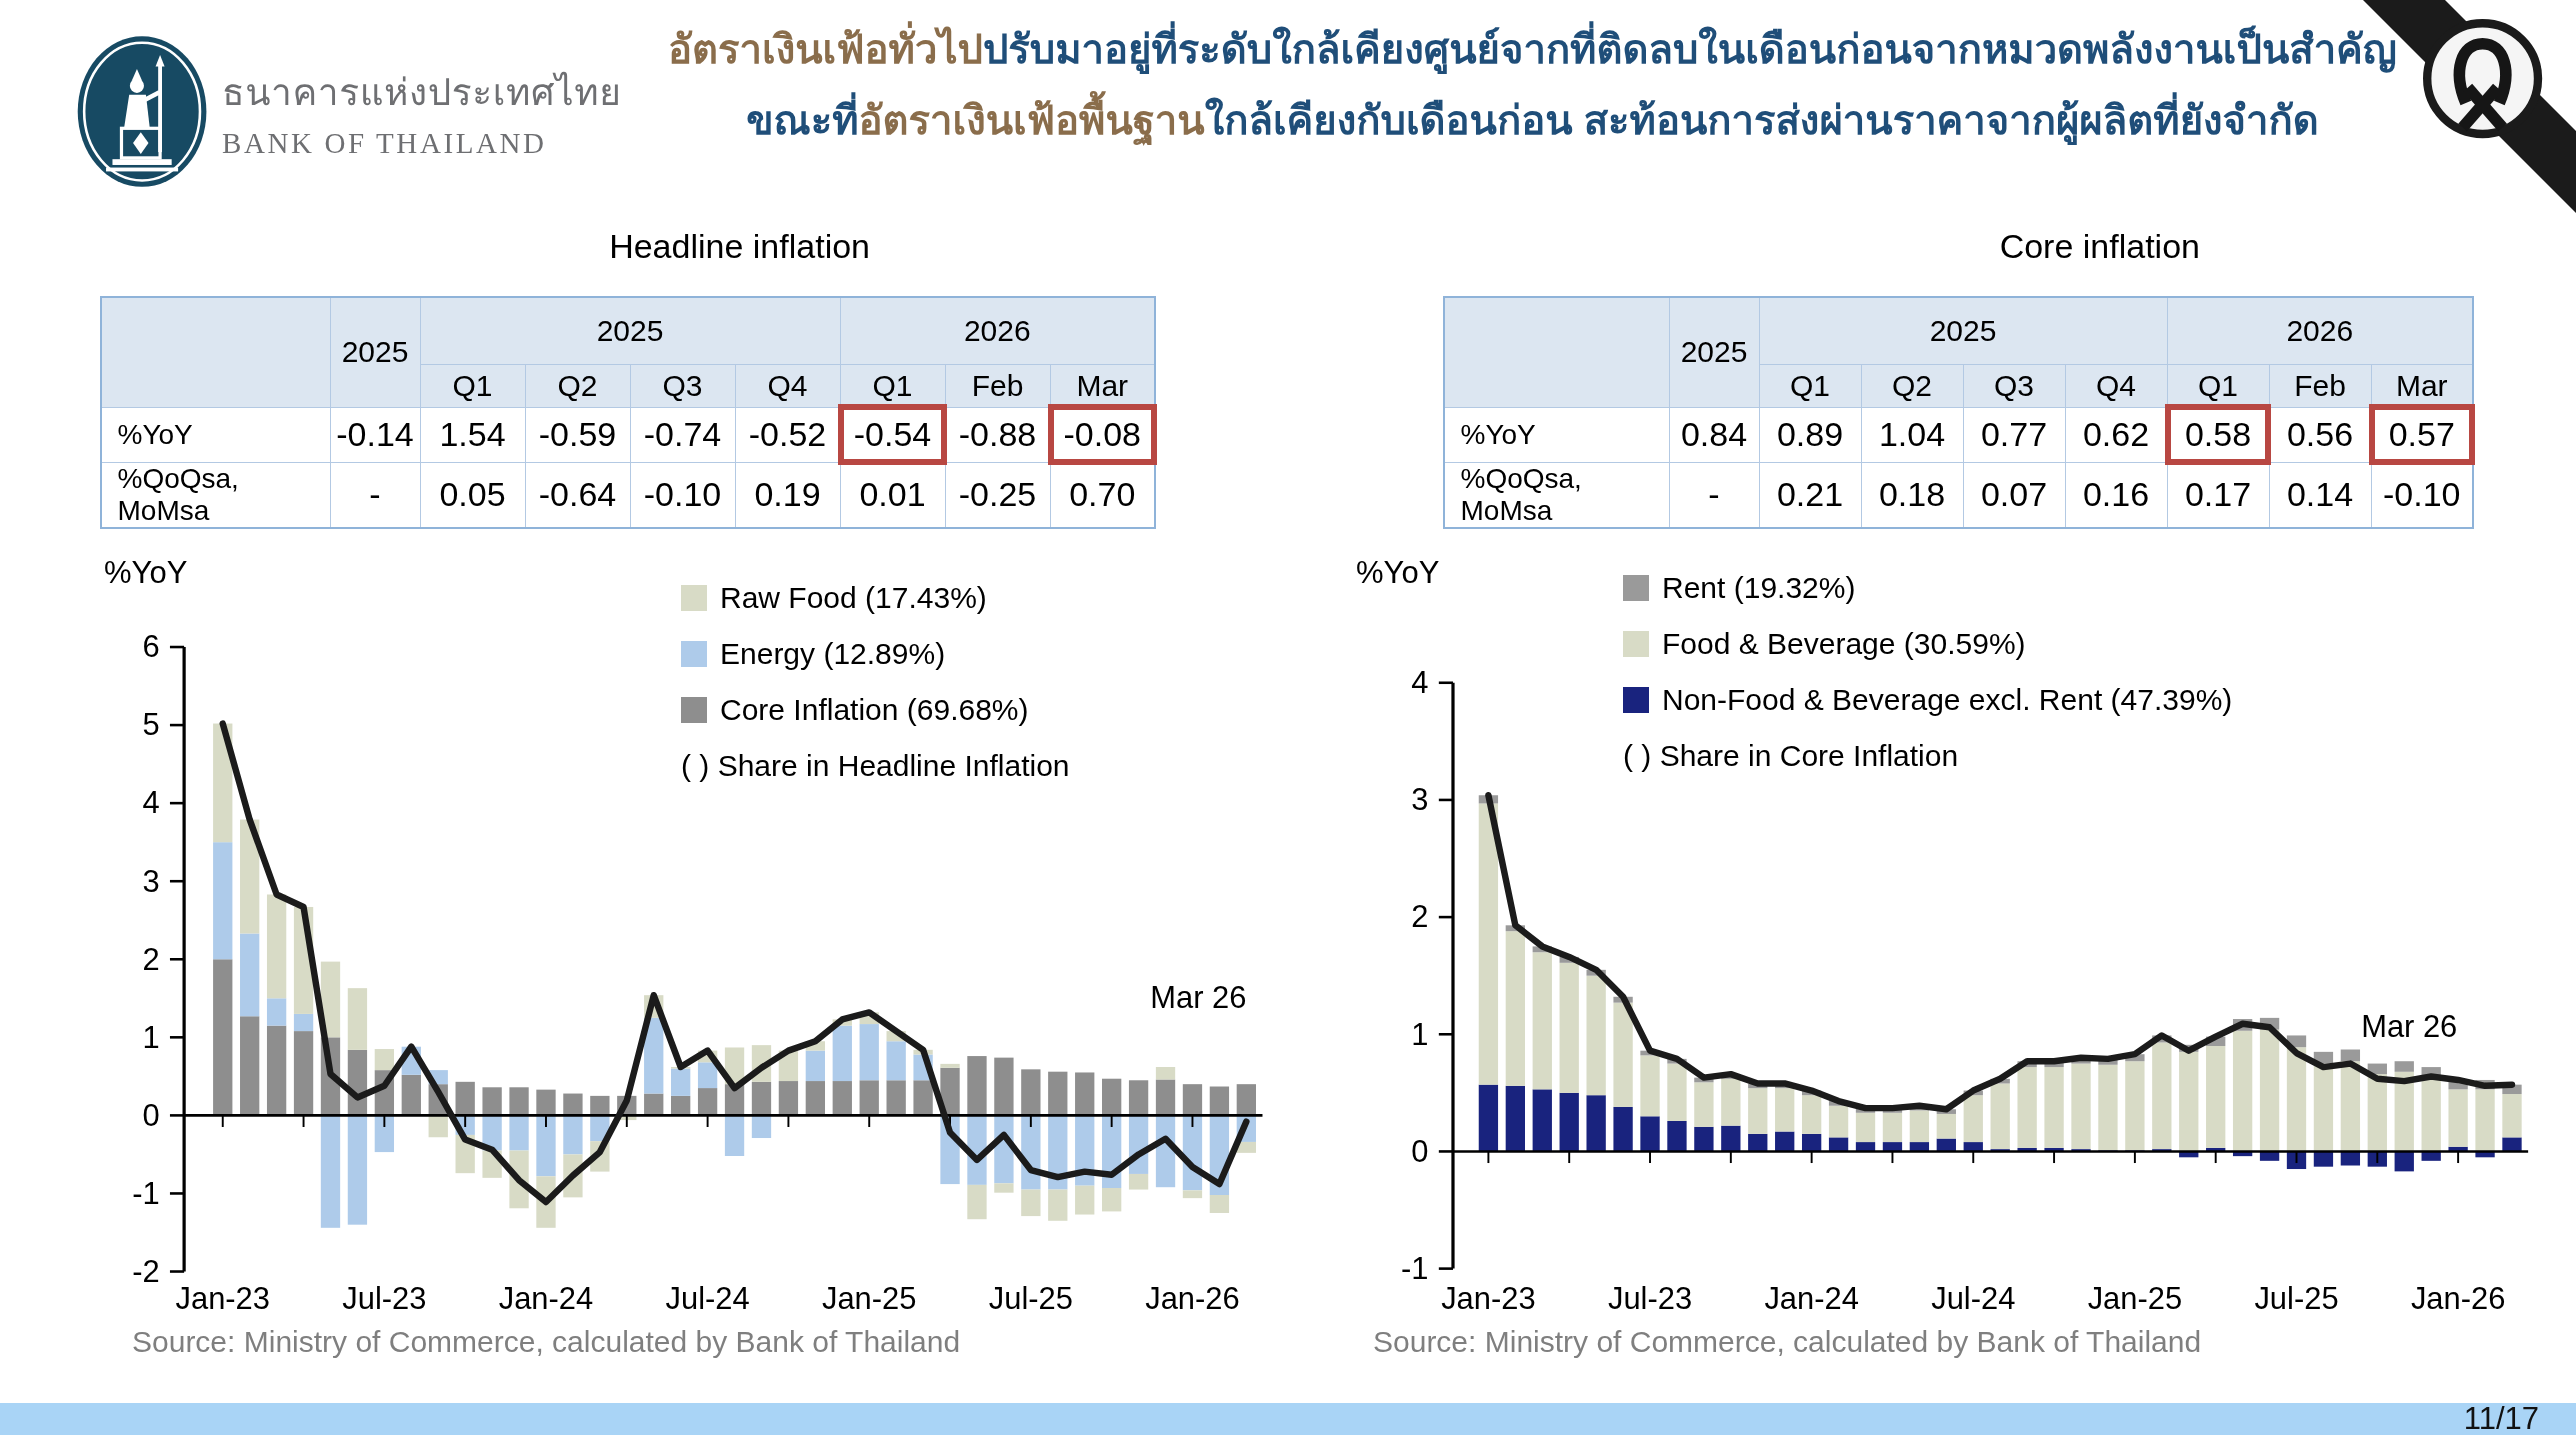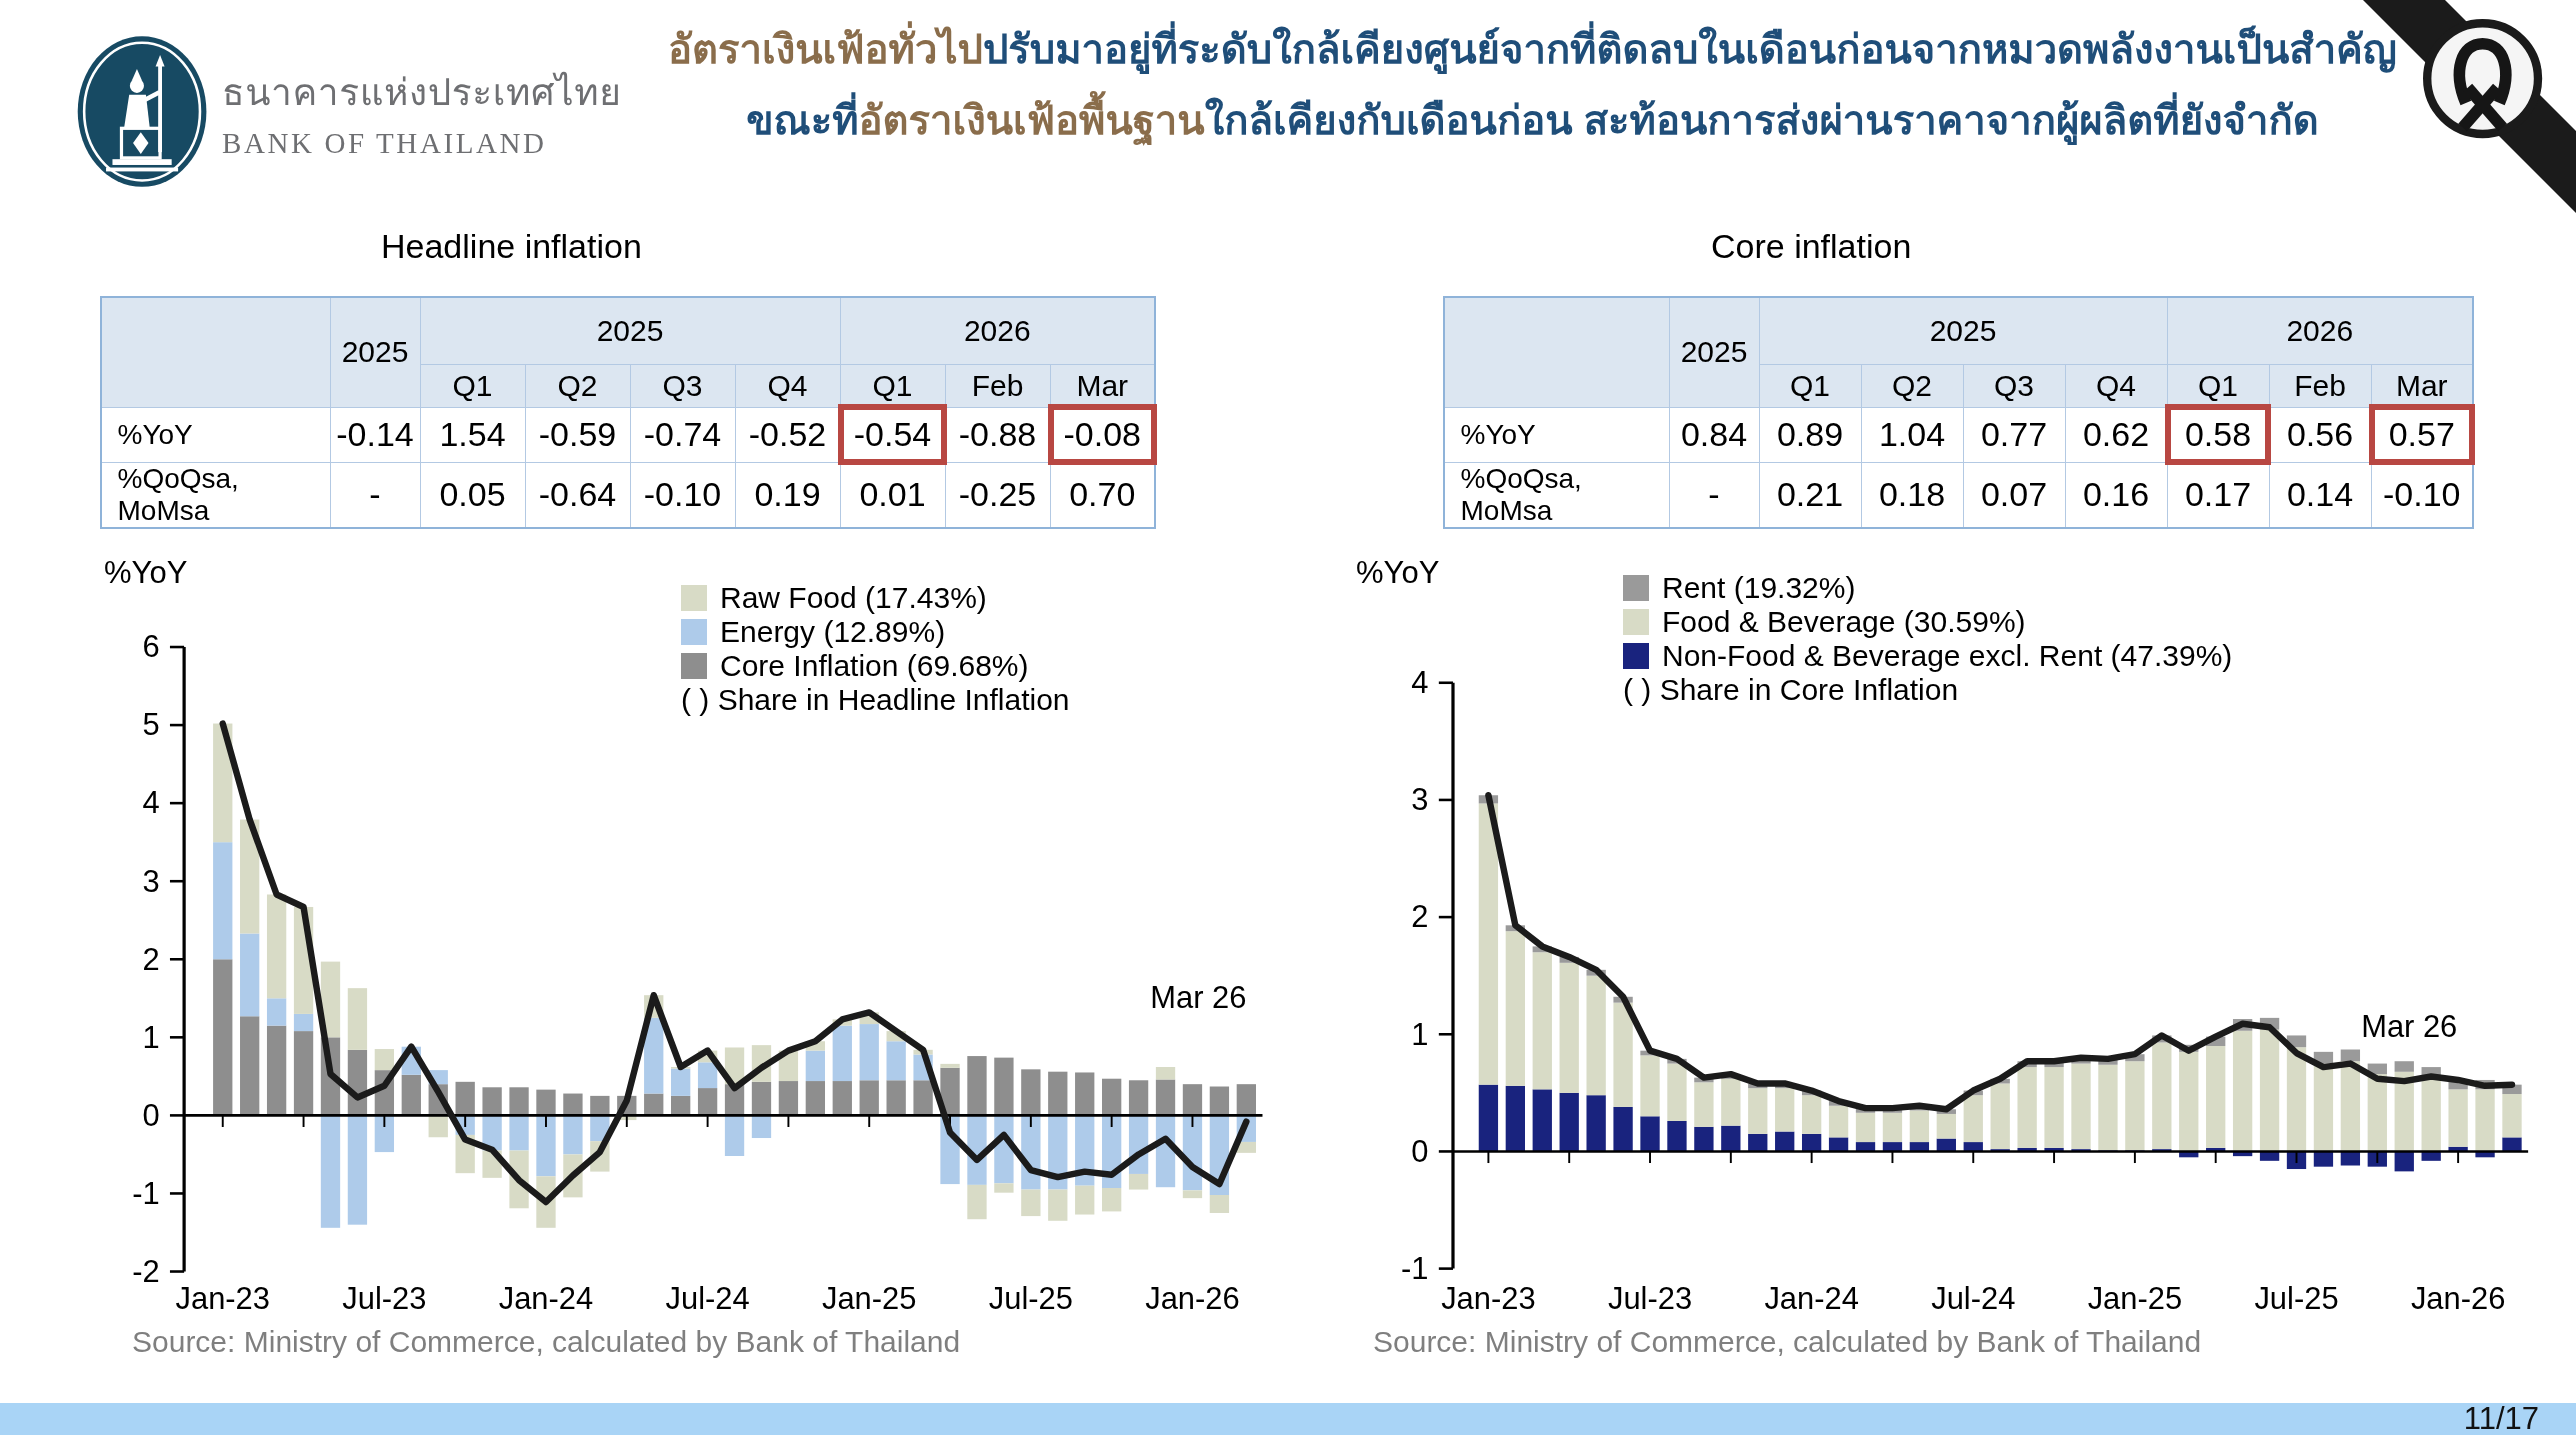--- a/index.html
+++ b/index.html
@@ -16,21 +16,21 @@
   #logo-svg{position:absolute;left:70px;top:33px;}
   .org-names{position:absolute;left:222px;top:62px;}
   .org-th{font-size:37px;color:var(--gray-text);letter-spacing:0.6px;}
   .org-en{font-size:29px;color:var(--gray-text);font-family:"Liberation Serif","DejaVu Serif",serif;
     letter-spacing:2.6px;margin-top:6.4px;}
   .main-title{position:absolute;left:631px;top:14px;width:1803px;text-align:center;
     font-size:40px;font-weight:bold;line-height:1.78;}
   .t-brown{color:var(--brown);} .t-blue{color:var(--blue);}
   #corner-ribbon{position:absolute;right:0;top:0;}
   
-  .section-title{position:absolute;top:227px;width:489px;text-align:left;font-size:34px;color:#000;}
+  .section-title{position:absolute;top:227px;width:489px;text-align:right;font-size:34px;color:#000;}
   #headline-title{left:381px;} #core-title{left:1711px;}
   
   .tbl-wrap{position:absolute;top:296px;}
   #headline-table-container{left:100px;width:1054px;}
   #core-table-container{left:1443px;width:1028px;}
   table.data-table{border-collapse:collapse;width:100%;table-layout:fixed;
     border:2.6px solid var(--tbl-outer);}
   table.data-table td,table.data-table th{border:1.9px solid var(--tbl-border);
     text-align:center;font-weight:normal;background:#fff;position:relative;}
   table.data-table thead th{background:var(--tbl-hdr);font-size:30px;}
@@ -38,21 +38,21 @@
   table.data-table .hrow2 th{height:43px;}
   table.data-table tbody td{height:55px;font-size:34px;}
   table.data-table td.rowlabel{text-align:left;padding-left:15.5px;font-size:28px;}
   td.red-box::after{content:"";position:absolute;left:-2.6px;right:-2.6px;top:-3.9px;bottom:-3.9px;
     border:6.4px solid var(--red);pointer-events:none;z-index:5;}
   
   .chart-svg{position:absolute;top:554px;}
   #headline-chart{left:84px;} #core-chart{left:1340px;}
   .yoy-label{position:absolute;top:555px;font-size:31px;}
   #headline-yoy{left:104px;} #core-yoy{left:1356px;}
-  .legend{position:absolute;display:flex;flex-direction:column;}
+  .legend{position:absolute;display:flex;flex-direction:column;gap:22px;}
   #headline-legend{left:681px;top:581px;} #core-legend{left:1623px;top:571px;}
   .legend-item{display:flex;align-items:center;gap:13px;font-size:30px;}
   .legend-swatch{width:26px;height:26px;flex:0 0 26px;}
   .legend-note{font-size:30px;}
   .source{position:absolute;top:1325px;font-size:30px;color:var(--src-gray);}
   #headline-source{left:132px;} #core-source{left:1373px;}
   
   #footer-bar{position:absolute;left:0;top:1403px;width:2576px;height:32px;
     background:var(--footer);display:flex;align-items:center;justify-content:flex-end;
     padding-right:37px;}

